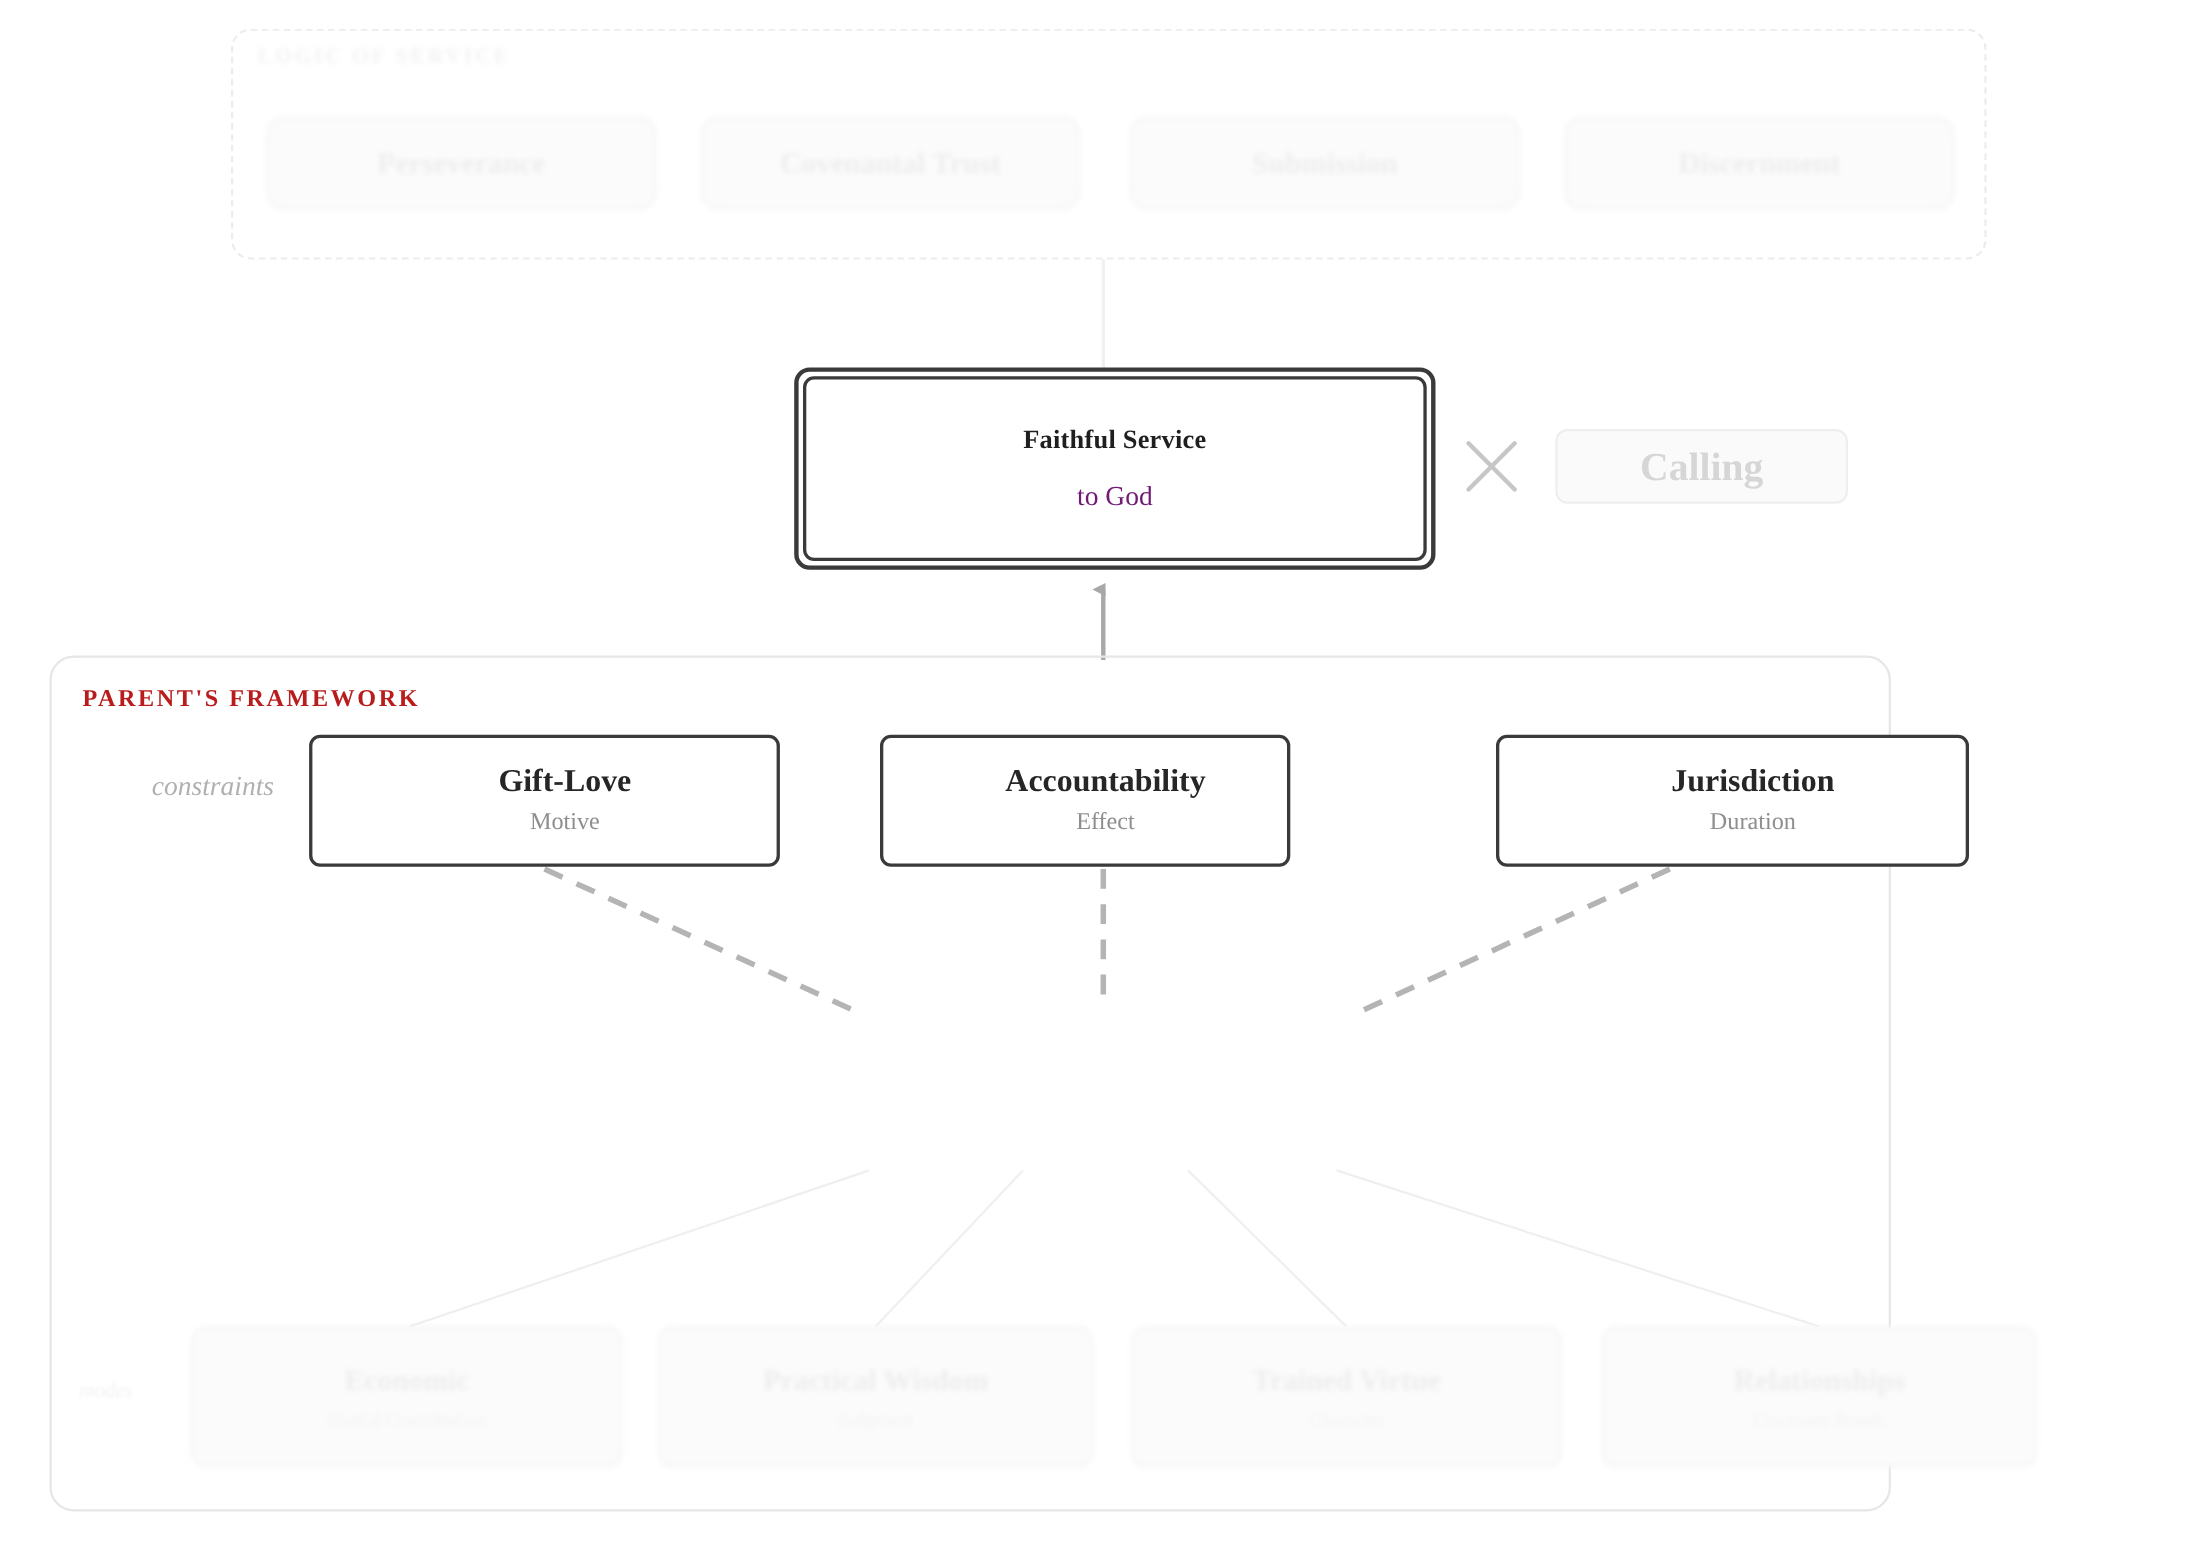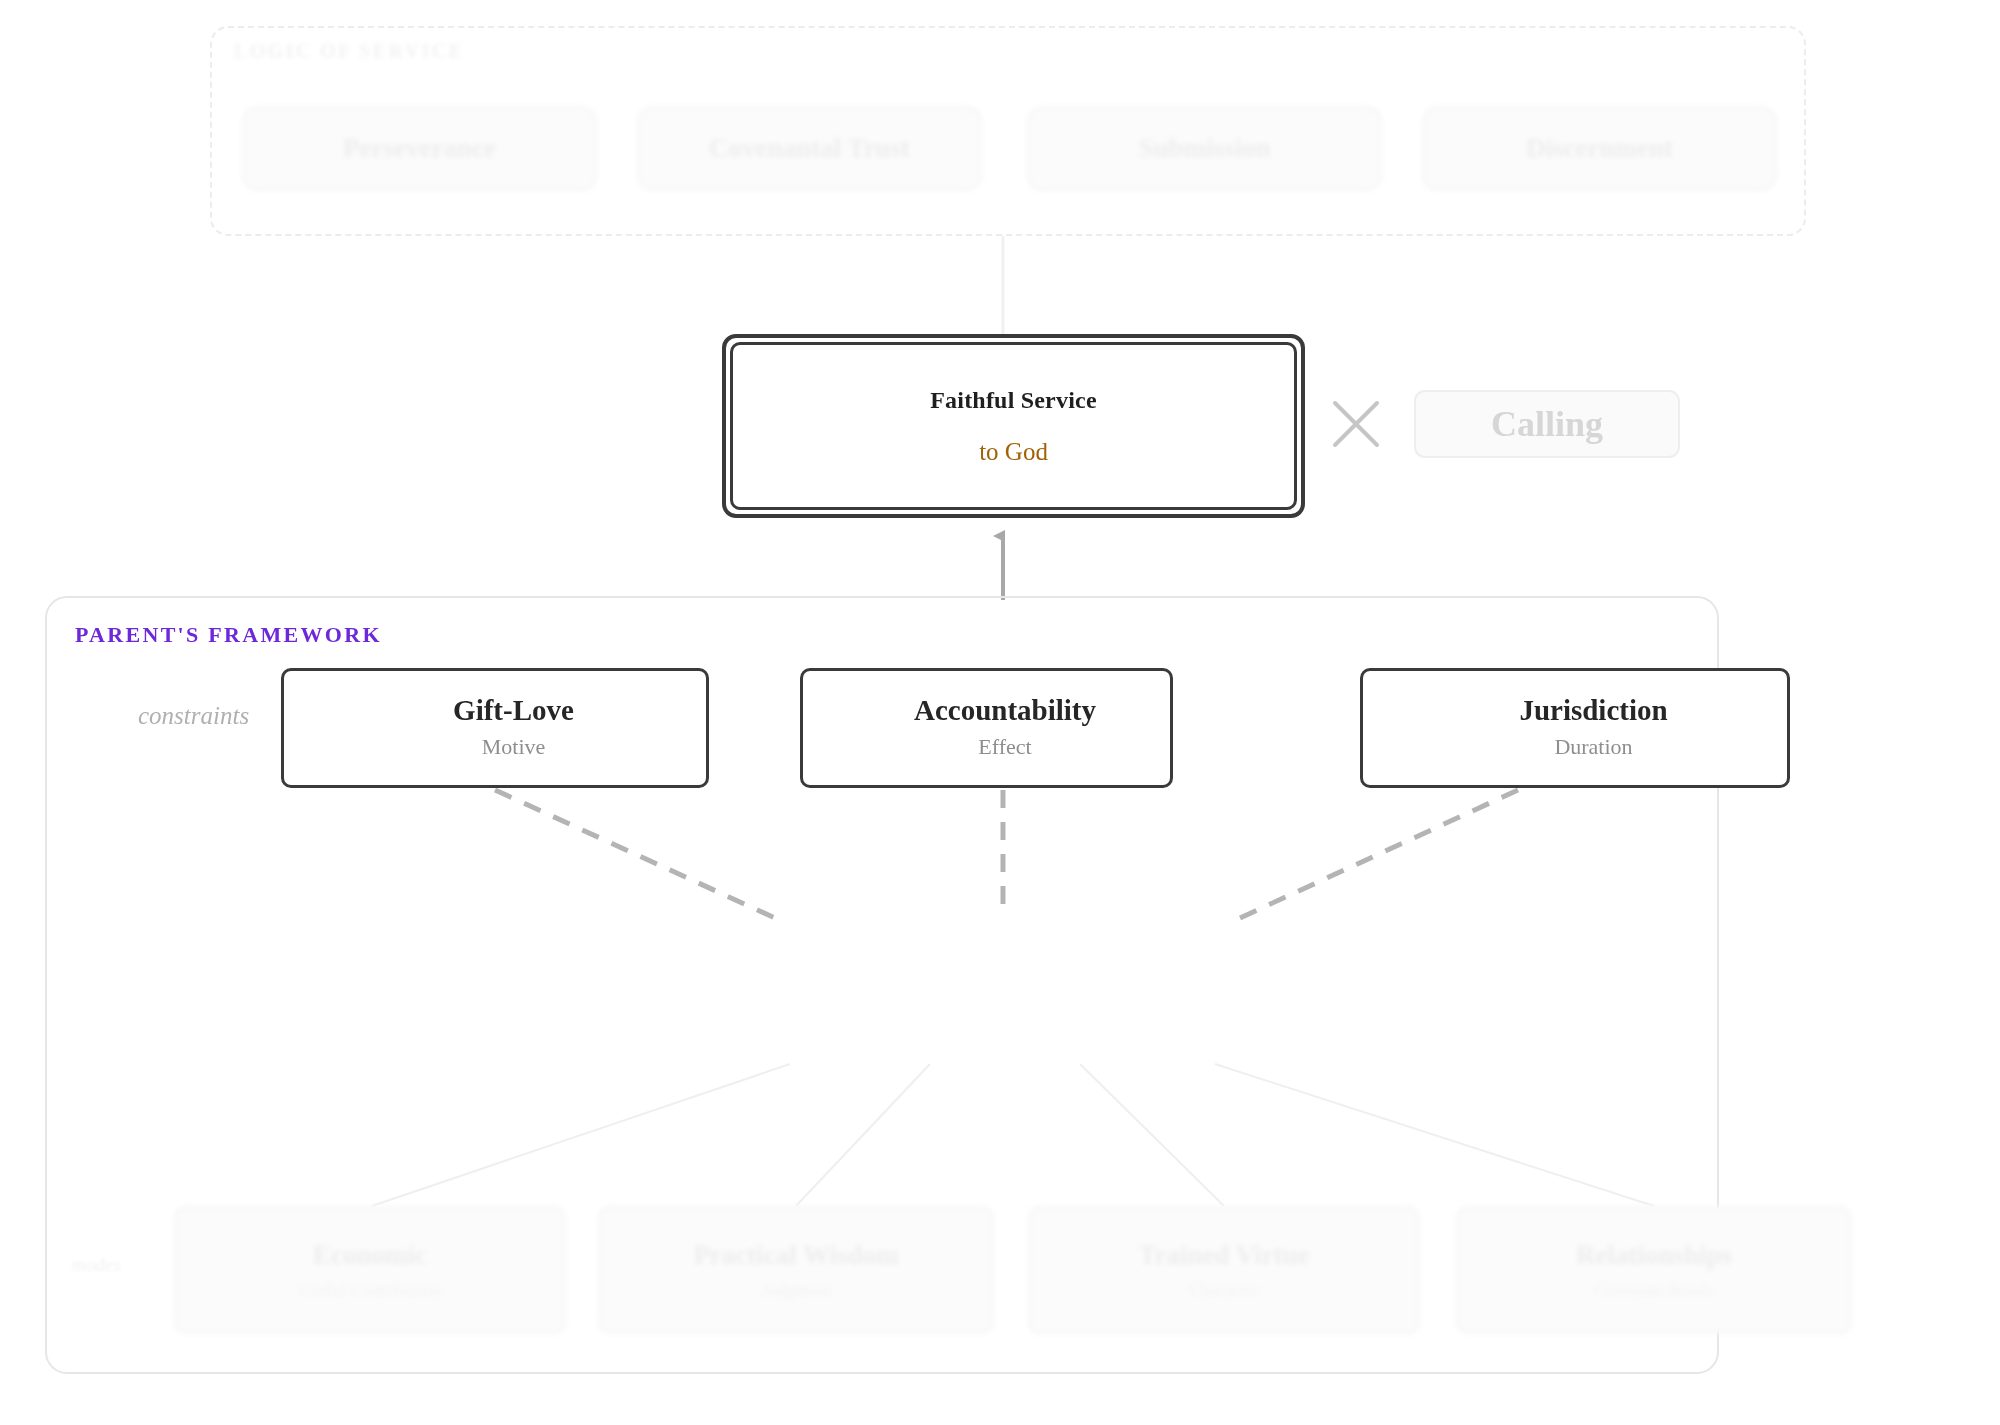--- a/index.html
+++ b/index.html
@@ -123,21 +123,21 @@
     justify-content: center;
   }
   #focus-inner .title {
     font-size: 24px;
     font-weight: bold;
     color: #1f1f1f;
     letter-spacing: 0.2px;
   }
   #focus-inner .sub {
     font-size: 25px;
-    color: #a16207;
+    color: #701a75;
     margin-top: 24px;
   }
 
   
   #cross {
     position: absolute;
     left: 1330px;
     top: 398px;
     width: 52px;
     height: 52px;
@@ -174,21 +174,21 @@
     border-radius: 22px;
     background: transparent;
   }
   #framework-label {
     position: absolute;
     left: 75px;
     top: 622px;
     font-size: 22px;
     font-weight: bold;
     letter-spacing: 2.3px;
-    color: #6d28d9;
+    color: #b91c1c;
   }
   #constraints-label {
     position: absolute;
     left: 118px;
     top: 702px;
     font-size: 25px;
     font-style: italic;
     color: #b0b0b0;
     margin-left: 20px;
   }

